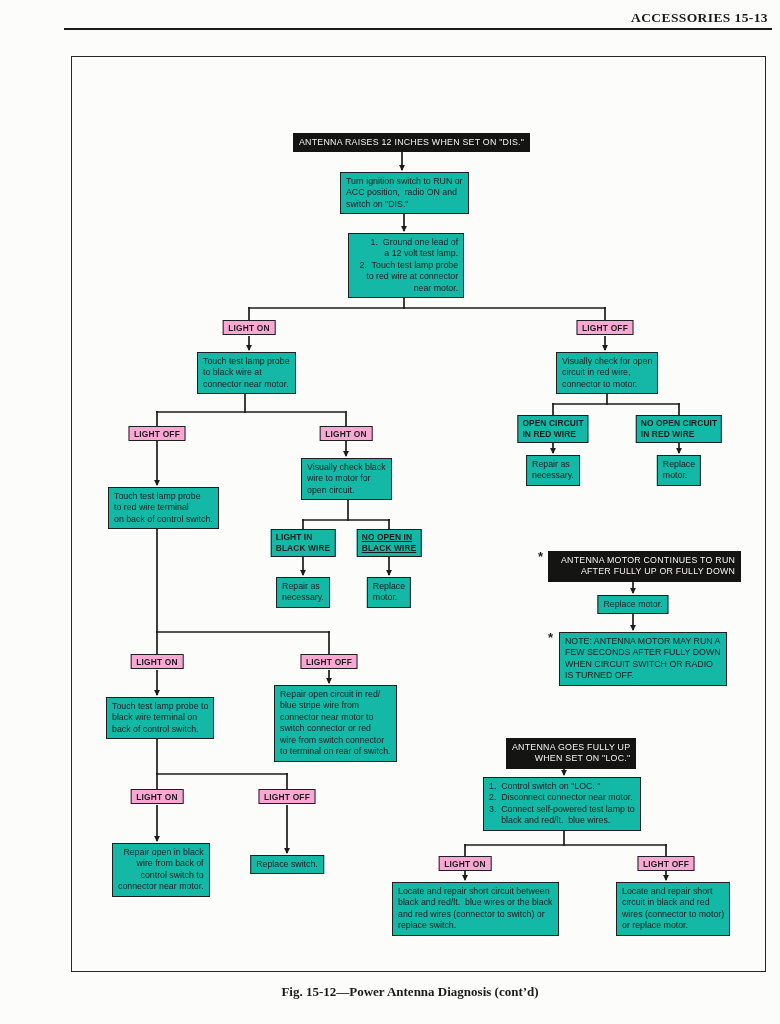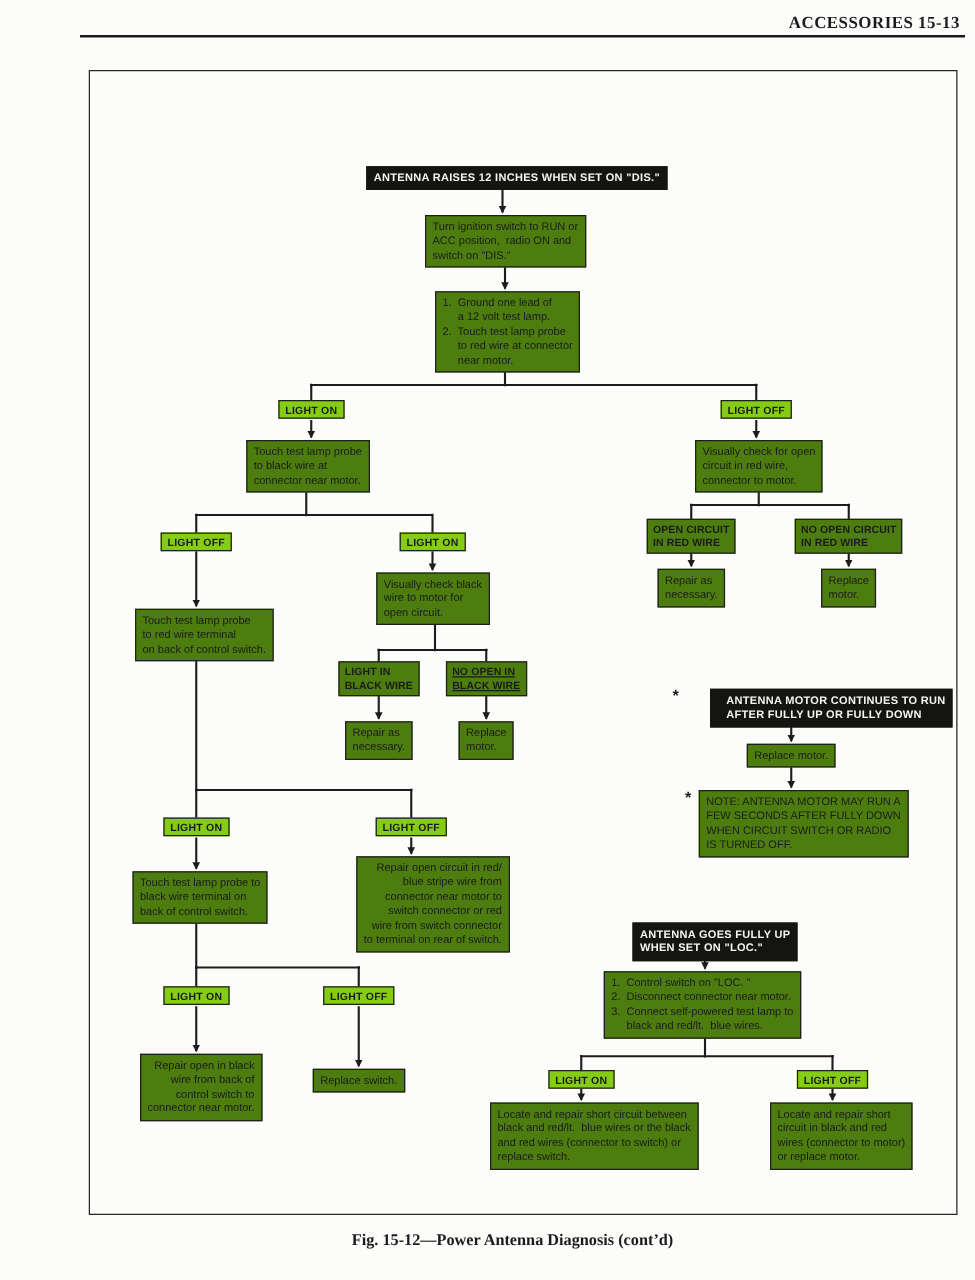--- a/index.html
+++ b/index.html
@@ -6,27 +6,27 @@
   .page { position:relative; width:780px; height:1000px; background:#fcfcfa;
           font-family:"Liberation Sans", sans-serif; color:#1b1b1b; overflow:hidden; }
   .pg-header { position:absolute; top:10px; right:12px; font-family:"Liberation Serif", serif;
                font-weight:bold; font-size:13.5px; letter-spacing:.4px; }
   .pg-rule { position:absolute; top:28px; left:64px; width:708px; height:2.4px; background:#1a1a1a; }
   .frame { position:absolute; left:71px; top:56px; width:695px; height:916px;
            border:1.8px solid #262626; box-sizing:border-box; }
   .title { position:absolute; left:150px; top:86px; width:510px; text-align:center;
            font-size:18px; font-weight:bold; letter-spacing:.6px; }
   .connectors { position:absolute; left:0; top:0; }
-  .node { position:absolute; box-sizing:border-box; border:1.6px solid #1f1f1f; background:#4d7c0f;
+  .node { position:absolute; box-sizing:border-box; border:1.6px solid #1f1f1f; background:#14b8a6;
           padding:3px 5px; font-size:8.8px; line-height:1.3; white-space:pre; }
   .cx { transform:translateX(-50%); }
-  .blackbox { background:#141413; color:#f5f4ef; border-color:#141413; font-weight:bold;
-              text-align:left; letter-spacing:.25px; }
+  .blackbox { background:#141413; color:#f5f4ef; border-color:#141413; font-weight:normal;
+              text-align:right; letter-spacing:.25px; }
   .verdict { font-size:8.4px; font-weight:bold; text-align:left; padding:2px 4px; letter-spacing:.1px; }
-  .tag { position:absolute; box-sizing:border-box; border:1.5px solid #1f1f1f; background:#84cc16;
+  .tag { position:absolute; box-sizing:border-box; border:1.5px solid #1f1f1f; background:#f9a8d4;
          padding:1.5px 4.5px; font-size:8.4px; font-weight:bold; white-space:pre;
          transform:translateX(-50%); letter-spacing:.2px; }
   .ast { position:absolute; font-size:13px; font-weight:bold; }
   .caption { position:absolute; left:140px; top:984px; width:540px; text-align:center;
              font-family:"Liberation Serif", serif; font-weight:bold; font-size:13px; }
 </style>
 </head>
 <body>
 
 <div class="page">
@@ -89,21 +89,21 @@
       <line x1="666" y1="844" x2="666" y2="857"></line>
       <line x1="465" y1="871" x2="465" y2="880" marker-end="url(#ah)"></line>
       <line x1="666" y1="871" x2="666" y2="880" marker-end="url(#ah)"></line>
     </g>
   </svg>
 
   <div class="node blackbox" style="left:293px;top:133px;">ANTENNA RAISES 12 INCHES WHEN SET ON "DIS."</div>
   <div class="node" style="left:340px;top:172px;">Turn ignition switch to RUN or
 ACC position,  radio ON and
 switch on "DIS."</div>
-  <div class="node" style="left:348px;top:233px;">1.  Ground one lead of
+  <div class="node" style="left:348px;top:233px;text-align:right;">1.  Ground one lead of
      a 12 volt test lamp.
 2.  Touch test lamp probe
      to red wire at connector
      near motor.</div>
 
   <div class="tag" style="left:249px;top:320px;">LIGHT ON</div>
   <div class="tag" style="left:605px;top:320px;">LIGHT OFF</div>
 
   <div class="node" style="left:197px;top:352px;">Touch test lamp probe
 to black wire at
@@ -134,36 +134,36 @@
   <div class="node verdict cx" style="left:303px;top:529px;">LIGHT IN
 BLACK WIRE</div>
   <div class="node verdict cx" style="left:389px;top:529px;text-decoration:underline;">NO OPEN IN
 BLACK WIRE</div>
   <div class="node cx" style="left:303px;top:577px;">Repair as
 necessary.</div>
   <div class="node cx" style="left:389px;top:577px;">Replace
 motor.</div>
 
   <div class="ast" style="left:538px;top:549px;">*</div>
-  <div class="node blackbox" style="left:568px;top:551px;padding-left:12px;">ANTENNA MOTOR CONTINUES TO RUN
+  <div class="node blackbox" style="left:548px;top:551px;padding-left:12px;">ANTENNA MOTOR CONTINUES TO RUN
 AFTER FULLY UP OR FULLY DOWN</div>
   <div class="node cx" style="left:633px;top:595px;">Replace motor.</div>
   <div class="ast" style="left:548px;top:630px;">*</div>
   <div class="node" style="left:559px;top:632px;">NOTE: ANTENNA MOTOR MAY RUN A
 FEW SECONDS AFTER FULLY DOWN
 WHEN CIRCUIT SWITCH OR RADIO
 IS TURNED OFF.</div>
 
   <div class="tag" style="left:157px;top:654px;">LIGHT ON</div>
   <div class="tag" style="left:329px;top:654px;">LIGHT OFF</div>
 
   <div class="node" style="left:106px;top:697px;">Touch test lamp probe to
 black wire terminal on
 back of control switch.</div>
-  <div class="node" style="left:285px;top:685px;text-align:right;">Repair open circuit in red/
+  <div class="node" style="left:274px;top:685px;">Repair open circuit in red/
 blue stripe wire from
 connector near motor to
 switch connector or red
 wire from switch connector
 to terminal on rear of switch.</div>
 
   <div class="tag" style="left:157px;top:789px;">LIGHT ON</div>
   <div class="tag" style="left:287px;top:789px;">LIGHT OFF</div>
 
   <div class="node" style="left:112px;top:843px;text-align:right;">Repair open in black

